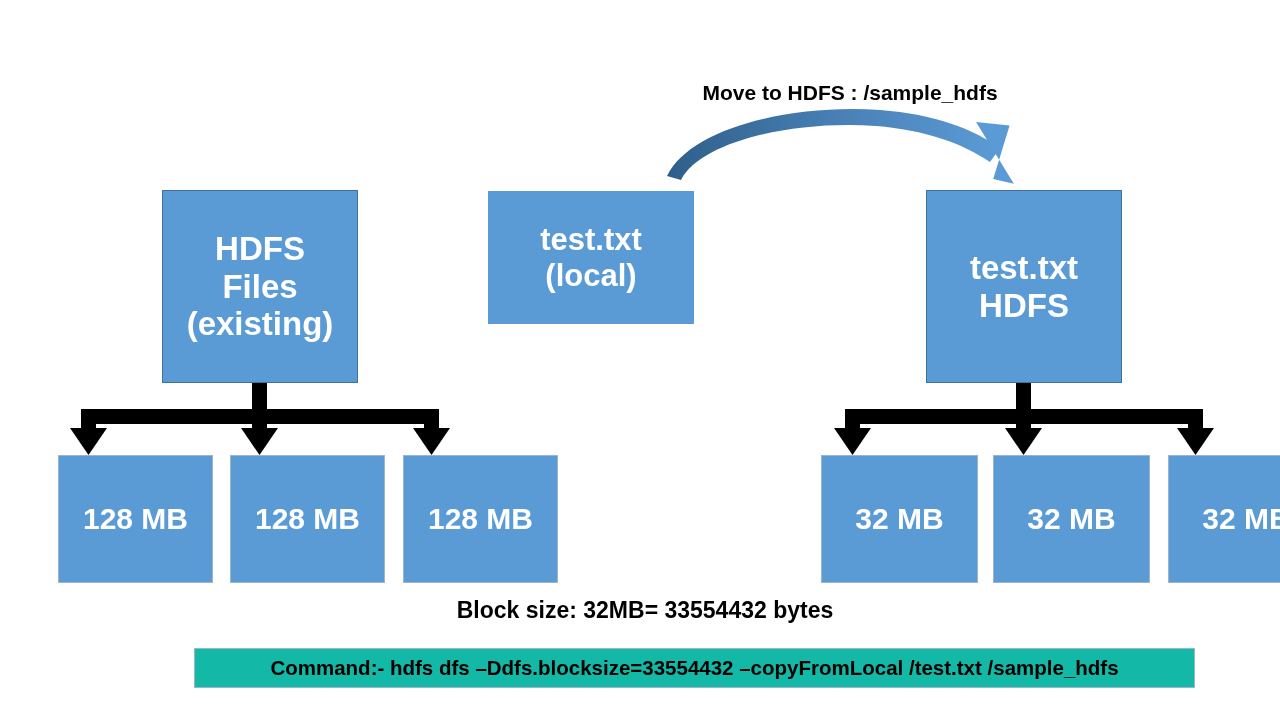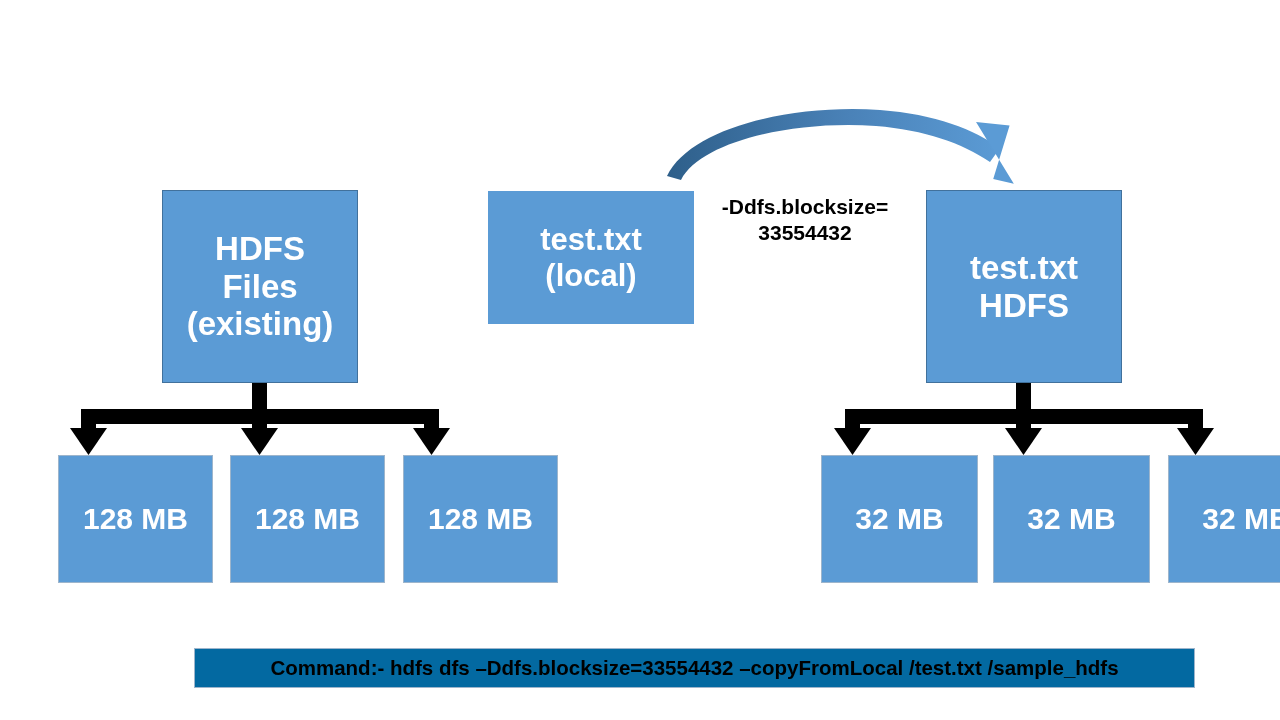--- a/index.html
+++ b/index.html
@@ -60,21 +60,21 @@
   }
   #blocksize-label {
     font-size: 21px;
   }
   #blocksize-note {
     font-size: 23px;
   }
   #command-bar {
     position: absolute;
     border: 1px solid #9DB5CC;
-    background: #0369a1;
+    background: #14b8a6;
     display: flex;
     align-items: center;
     justify-content: center;
     box-sizing: border-box;
     color: #000000;
     font-weight: bold;
     font-size: 20.5px;
     white-space: nowrap;
   }
   svg.overlay {
@@ -84,20 +84,21 @@
     width: 1280px;
     height: 720px;
     pointer-events: none;
   }
 </style>
 </head>
 <body>
 
 <div id="canvas">
 
+  <div class="label" id="move-label" style="left:640px; top:80px; width:420px;">Move to HDFS : /sample_hdfs</div>
 
   <svg class="overlay" viewBox="0 0 1280 720">
     <defs>
       <linearGradient id="curveGrad" x1="0" y1="0" x2="1" y2="0">
         <stop offset="0%" stop-color="#2E5F8A"></stop>
         <stop offset="55%" stop-color="#4A82B8"></stop>
         <stop offset="100%" stop-color="#5B9BD5"></stop>
       </linearGradient>
     </defs>
 
@@ -135,30 +136,29 @@
     </g>
   </svg>
 
   <div class="box outlined box-top" style="left:162px; top:190px; width:196px; height:193px;">HDFS
 Files
 (existing)</div>
 
   <div class="box box-local" style="left:488px; top:191px; width:206px; height:133px;">test.txt
 (local)</div>
 
-  <div class="label" id="blocksize-label" style="left:700px; top:194px; width:210px;">-Ddfs.blocksize=
-33554432</div>
 
   <div class="box outlined box-top" style="left:926px; top:190px; width:196px; height:193px;">test.txt
 HDFS</div>
 
   <div class="box thin-outline box-block" style="left:10px; top:455px; width:155px; height:128px;">128 MB</div>
   <div class="box thin-outline box-block" style="left:182px; top:455px; width:155px; height:128px;">128 MB</div>
   <div class="box thin-outline box-block" style="left:355px; top:455px; width:155px; height:128px;">128 MB</div>
 
   <div class="box thin-outline box-block" style="left:773px; top:455px; width:157px; height:128px;">32 MB</div>
   <div class="box thin-outline box-block" style="left:945px; top:455px; width:157px; height:128px;">32 MB</div>
   <div class="box thin-outline box-block" style="left:1120px; top:455px; width:157px; height:128px;">32 MB</div>
 
+  <div class="label" id="blocksize-note" style="left:340px; top:596px; width:610px;">Block size: 32MB= 33554432 bytes</div>
 
   <div id="command-bar" style="left:194px; top:648px; width:1001px; height:40px;">Command:- hdfs dfs –Ddfs.blocksize=33554432 –copyFromLocal  /test.txt  /sample_hdfs</div>
 
 </div>
 
 </body></html>

